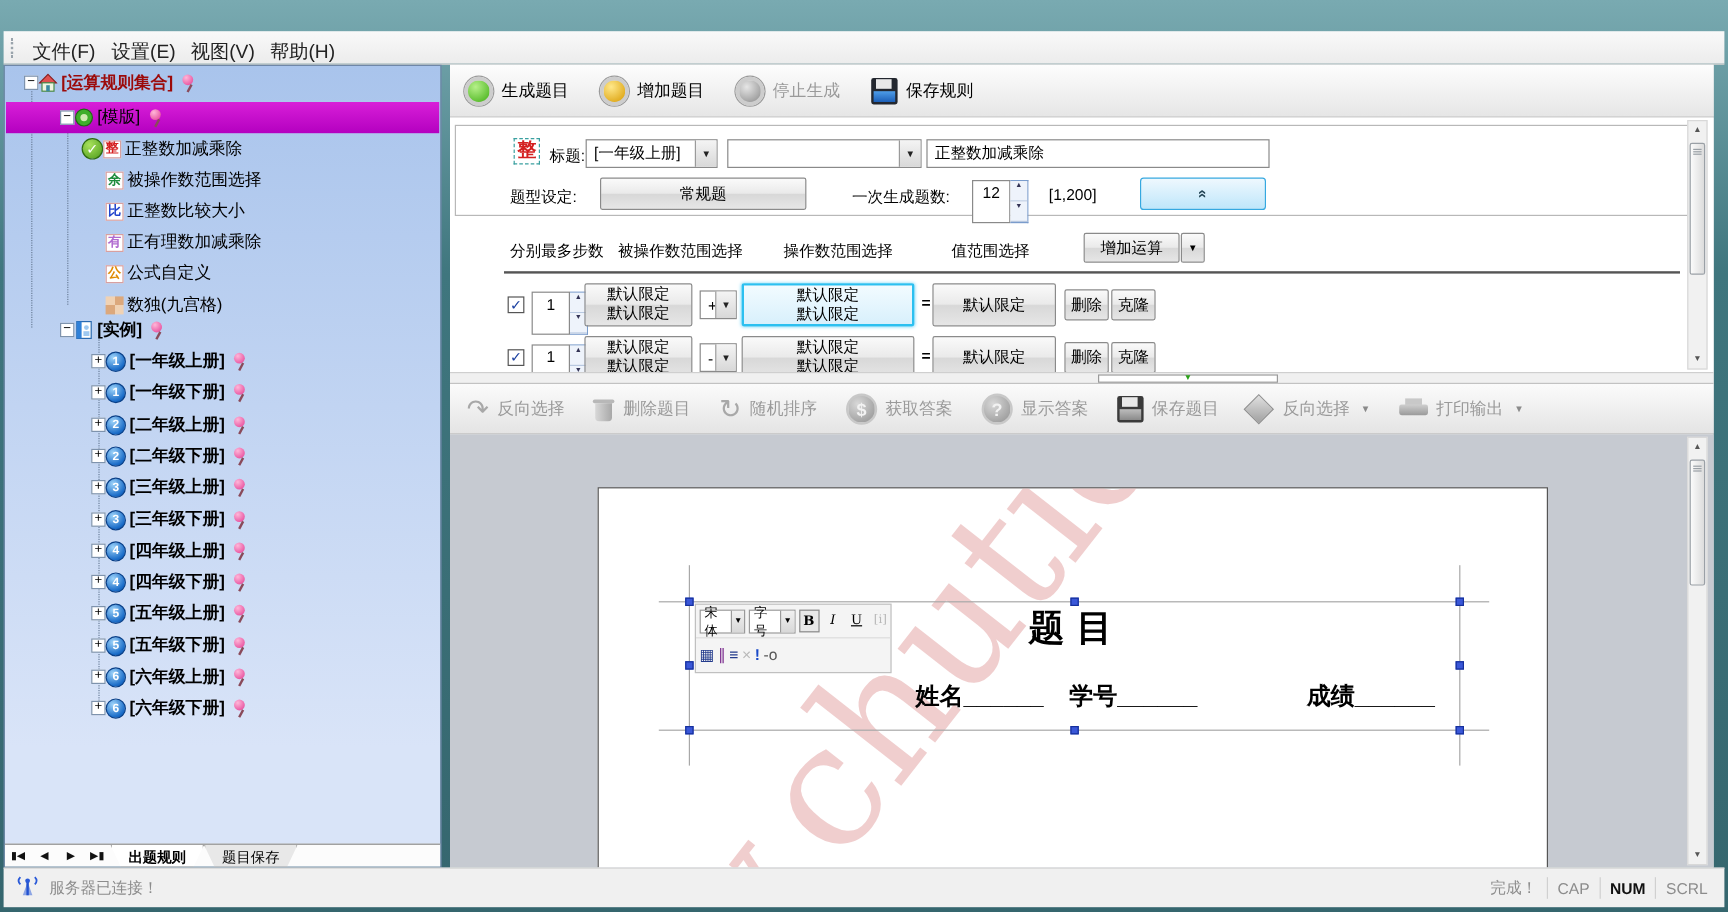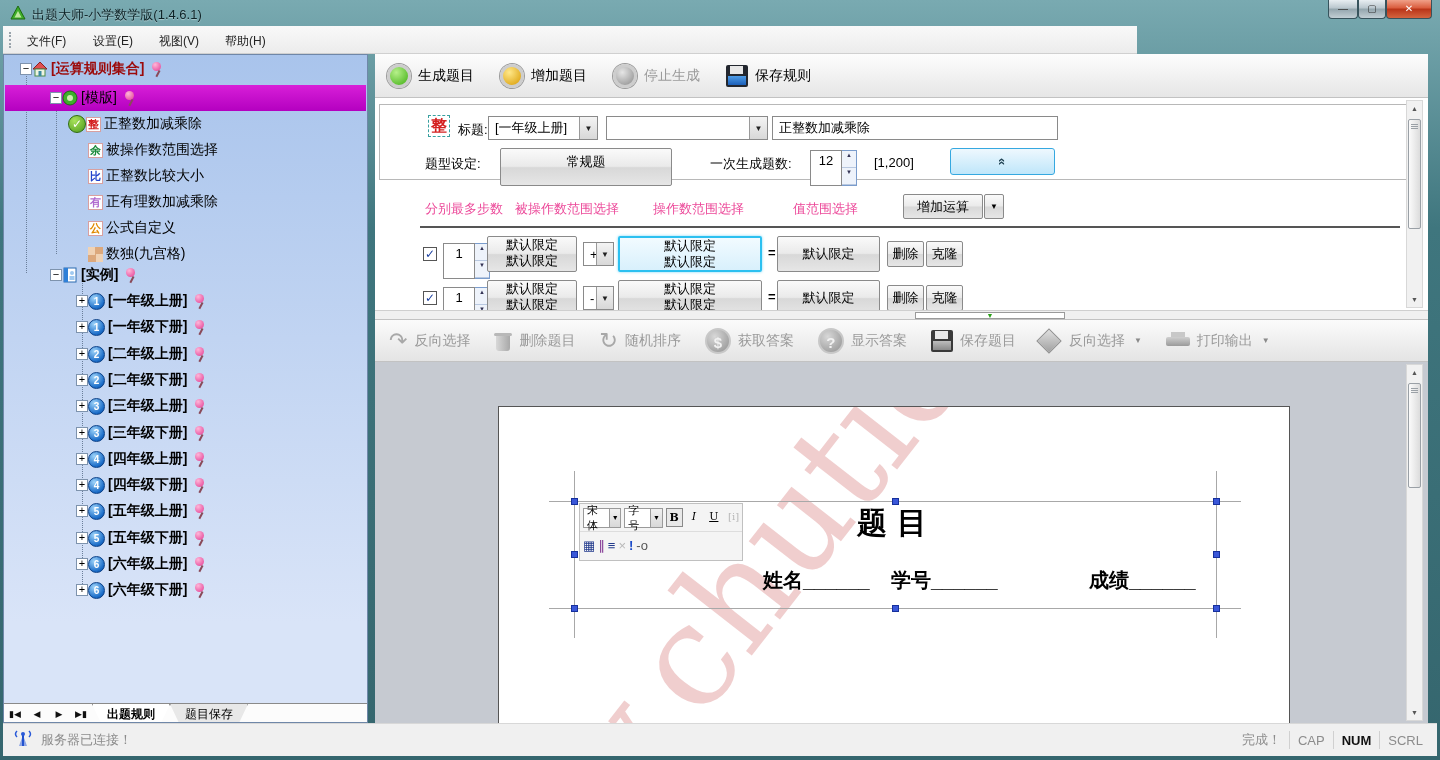--- a/index.html
+++ b/index.html
@@ -9,21 +9,21 @@
   
   .titlebar{left:0;top:0;width:1440px;height:26px;color:#0d2226;font-size:13px}
   .title-text{left:32px;top:6px;text-shadow:0 1px 1px rgba(255,255,255,.4)}
   .applogo{left:10px;top:5px;width:16px;height:16px}
   .applogo svg{display:block}
   .winbtn{top:0;height:19px;border:1px solid #37535c;border-top:none;border-radius:0 0 4px 4px;
     background:linear-gradient(180deg,#e8eef2,#b9c6cd 45%,#93a5ad 50%,#c2ced4);color:#333;
     font-size:10px;text-align:center;line-height:17px}
   .winbtn.close{background:linear-gradient(180deg,#f0a088,#d95b3c 45%,#b93418 50%,#d4643f);color:#fff}
   
-  .menubar{left:3px;top:26px;width:1134px;height:28px;background:linear-gradient(180deg,#f9f9f9,#ececec);border-bottom:1px solid #d0d0d0;font-size:12px;color:#222}
+  .menubar{left:3px;top:26px;width:1434px;height:28px;background:linear-gradient(180deg,#f9f9f9,#ececec);border-bottom:1px solid #d0d0d0;font-size:16px;color:#222}
   .menugrip{left:6px;top:6px;width:4px;height:16px;border-left:2px dotted #9aa4ac}
   .menuitem{top:5px;padding:2px 6px}
   
   .treepanel{left:3px;top:54px;width:365px;height:669px;background:linear-gradient(180deg,#a9c4ec,#d9e4f8 85%);border:1px solid #6f87a8;overflow:hidden}
   .trow{position:absolute;height:26px;display:flex;align-items:center;font-size:14px;color:#000;white-space:nowrap}
   .trow .lbl{margin:0 3px}
   .bold{font-weight:bold}
   .rootlbl{color:#9c0a0a;font-weight:bold}
   .selrow{position:absolute;left:1px;width:361px;height:26px;background:linear-gradient(180deg,#d81fd8,#b400c0)}
   .expander{width:12px;height:12px;background:#fff;border:1px solid #7e93ad;color:#000;font-size:11px;line-height:9px;text-align:center;flex:0 0 12px}
@@ -65,21 +65,21 @@
   .combo .cval{flex:1;padding:0 6px;white-space:nowrap;overflow:hidden}
   .combo .carr{width:18px;height:100%;background:linear-gradient(180deg,#f4f4f4,#d8d8d8);border-left:1px solid #9a9a9a;font-size:8px;color:#222;display:flex;align-items:center;justify-content:center}
   .tbox{border:1px solid #8a8a8a;height:24px;font-size:13px;padding:0 6px;background:#fff}
   .gbtn{border:1px solid #8a8a8a;border-radius:2px;background:linear-gradient(180deg,#fafafa,#eaeaea 48%,#d8d8d8 52%,#e6e6e6);text-align:center;color:#000}
   .bluebtn{border:1px solid #35a8e0;border-radius:3px;background:linear-gradient(180deg,#eef8fe,#bfe6fa);color:#245;text-align:center}
   .spin{display:flex;height:36px}
   .spin .sval{width:32px;border:1px solid #8a8a8a;background:#fff;text-align:center;line-height:20px}
   .spin .sbtns{width:15px;display:flex;flex-direction:column;border:1px solid #7a9ccc;border-left:none}
   .spin .sbtns div{flex:1;background:#eef3fb;font-size:6px;color:#335;line-height:9px;text-align:center;border-bottom:1px solid #b8c8e0}
   .chk{width:14px;height:14px;border:1px solid #555;background:#fff;color:#1a3fa0;font-size:12px;font-weight:bold;line-height:12px;text-align:center}
-  .hdr{position:absolute;top:102px;font-weight:normal;color:#ec4899}
+  .hdr{position:absolute;top:102px;font-weight:normal;color:#000000}
   .rline{position:absolute;left:45px;top:128px;width:980px;height:2px;background:#555}
   .lim2{line-height:16px;font-size:13px}
   .limsel{border:2px solid #2cc0f0;box-shadow:0 0 3px #7ad8f8;background:linear-gradient(180deg,#f2fbff,#d8f0fc)}
   
   .hsplit{left:0;top:256px;width:1053px;height:10px;background:#f0f0f0;border-top:1px solid #cfcfcf;border-bottom:1px solid #c2c2c2}
   .splitbtn{left:540px;top:1px;width:150px;height:7px;background:#fff;border:1px solid #9a9a9a;display:flex;align-items:center;justify-content:center}
   .splitbtn span{color:#2aa018;font-size:7px;line-height:5px}
   
   .toolbar2{left:0;top:266px;width:1053px;height:42px;background:linear-gradient(180deg,#fbfbfb,#e4e4e4);border-bottom:1px solid #c2c2c2;display:flex;align-items:center;gap:24px;padding-left:14px;font-size:14px}
   .gico{color:#a8a8a8;font-size:22px;line-height:22px}
@@ -120,32 +120,20 @@
   
   .statusbar{left:3px;top:723px;width:1434px;height:33px;background:#f0f0f0;border-top:1px solid #d8d8d8;font-size:13px;color:#8c8c8c;display:flex;align-items:center}
   .sep{width:1px;height:18px;background:#d0d0d0;margin:0 8px}
   .numon{color:#111;font-weight:bold}
 </style>
 </head>
 <body>
 
 <div id="win">
 
-  <div class="abs titlebar">
-    <span class="abs applogo">
-      <svg width="16" height="16">
-          <polygon points="8,1 15,14 1,14" fill="#3fae2a" stroke="#1e6a12"></polygon>
-          <polygon points="8,6 11.5,12.5 4.5,12.5" fill="#bfe8a0"></polygon>
-        </svg>
-    </span>
-    <span class="abs title-text">出题大师-小学数学版(1.4.6.1)</span>
-    <div class="abs winbtn" style="left:1328px;width:30px">—</div>
-    <div class="abs winbtn" style="left:1358px;width:28px">▢</div>
-    <div class="abs winbtn close" style="left:1386px;width:46px">✕</div>
-  </div>
 
   <div class="abs menubar">
     <div class="abs menugrip"></div>
     <span class="abs menuitem" style="left:18px">文件(F)</span>
     <span class="abs menuitem" style="left:84px">设置(E)</span>
     <span class="abs menuitem" style="left:150px">视图(V)</span>
     <span class="abs menuitem" style="left:216px">帮助(H)</span>
   </div>
 
   <div class="abs treepanel">
@@ -330,21 +318,21 @@
         <div class="abs combo" style="left:108px;top:11px;width:110px">
           <span class="cval">[一年级上册]</span>
           <span class="carr">▼</span>
         </div>
         <div class="abs combo" style="left:226px;top:11px;width:162px">
           <span class="cval"></span>
           <span class="carr">▼</span>
         </div>
         <input class="abs tbox" style="left: 392px; top: 11px; width: 286px;" value="正整数加减乘除">
         <span class="abs flabel" style="left:45px;top:50px">题型设定:</span>
-        <div class="abs gbtn" style="left:120px;top:43px;width:172px;height:38px;line-height:25px">常规题</div>
+        <div class="abs gbtn" style="left:120px;top:43px;width:172px;height:27px;line-height:25px">常规题</div>
         <span class="abs flabel" style="left:330px;top:50px">一次生成题数:</span>
         <div class="abs spin" style="left:430px;top:45px">
           <span class="sval">12</span>
           <span class="sbtns">
               <div>▲</div>
               <div>▼</div>
             </span>
         </div>
         <span class="abs flabel" style="left:494px;top:50px">[1,200]</span>
         <div class="abs bluebtn" style="left:570px;top:43px;width:105px;height:27px;line-height:25px">

